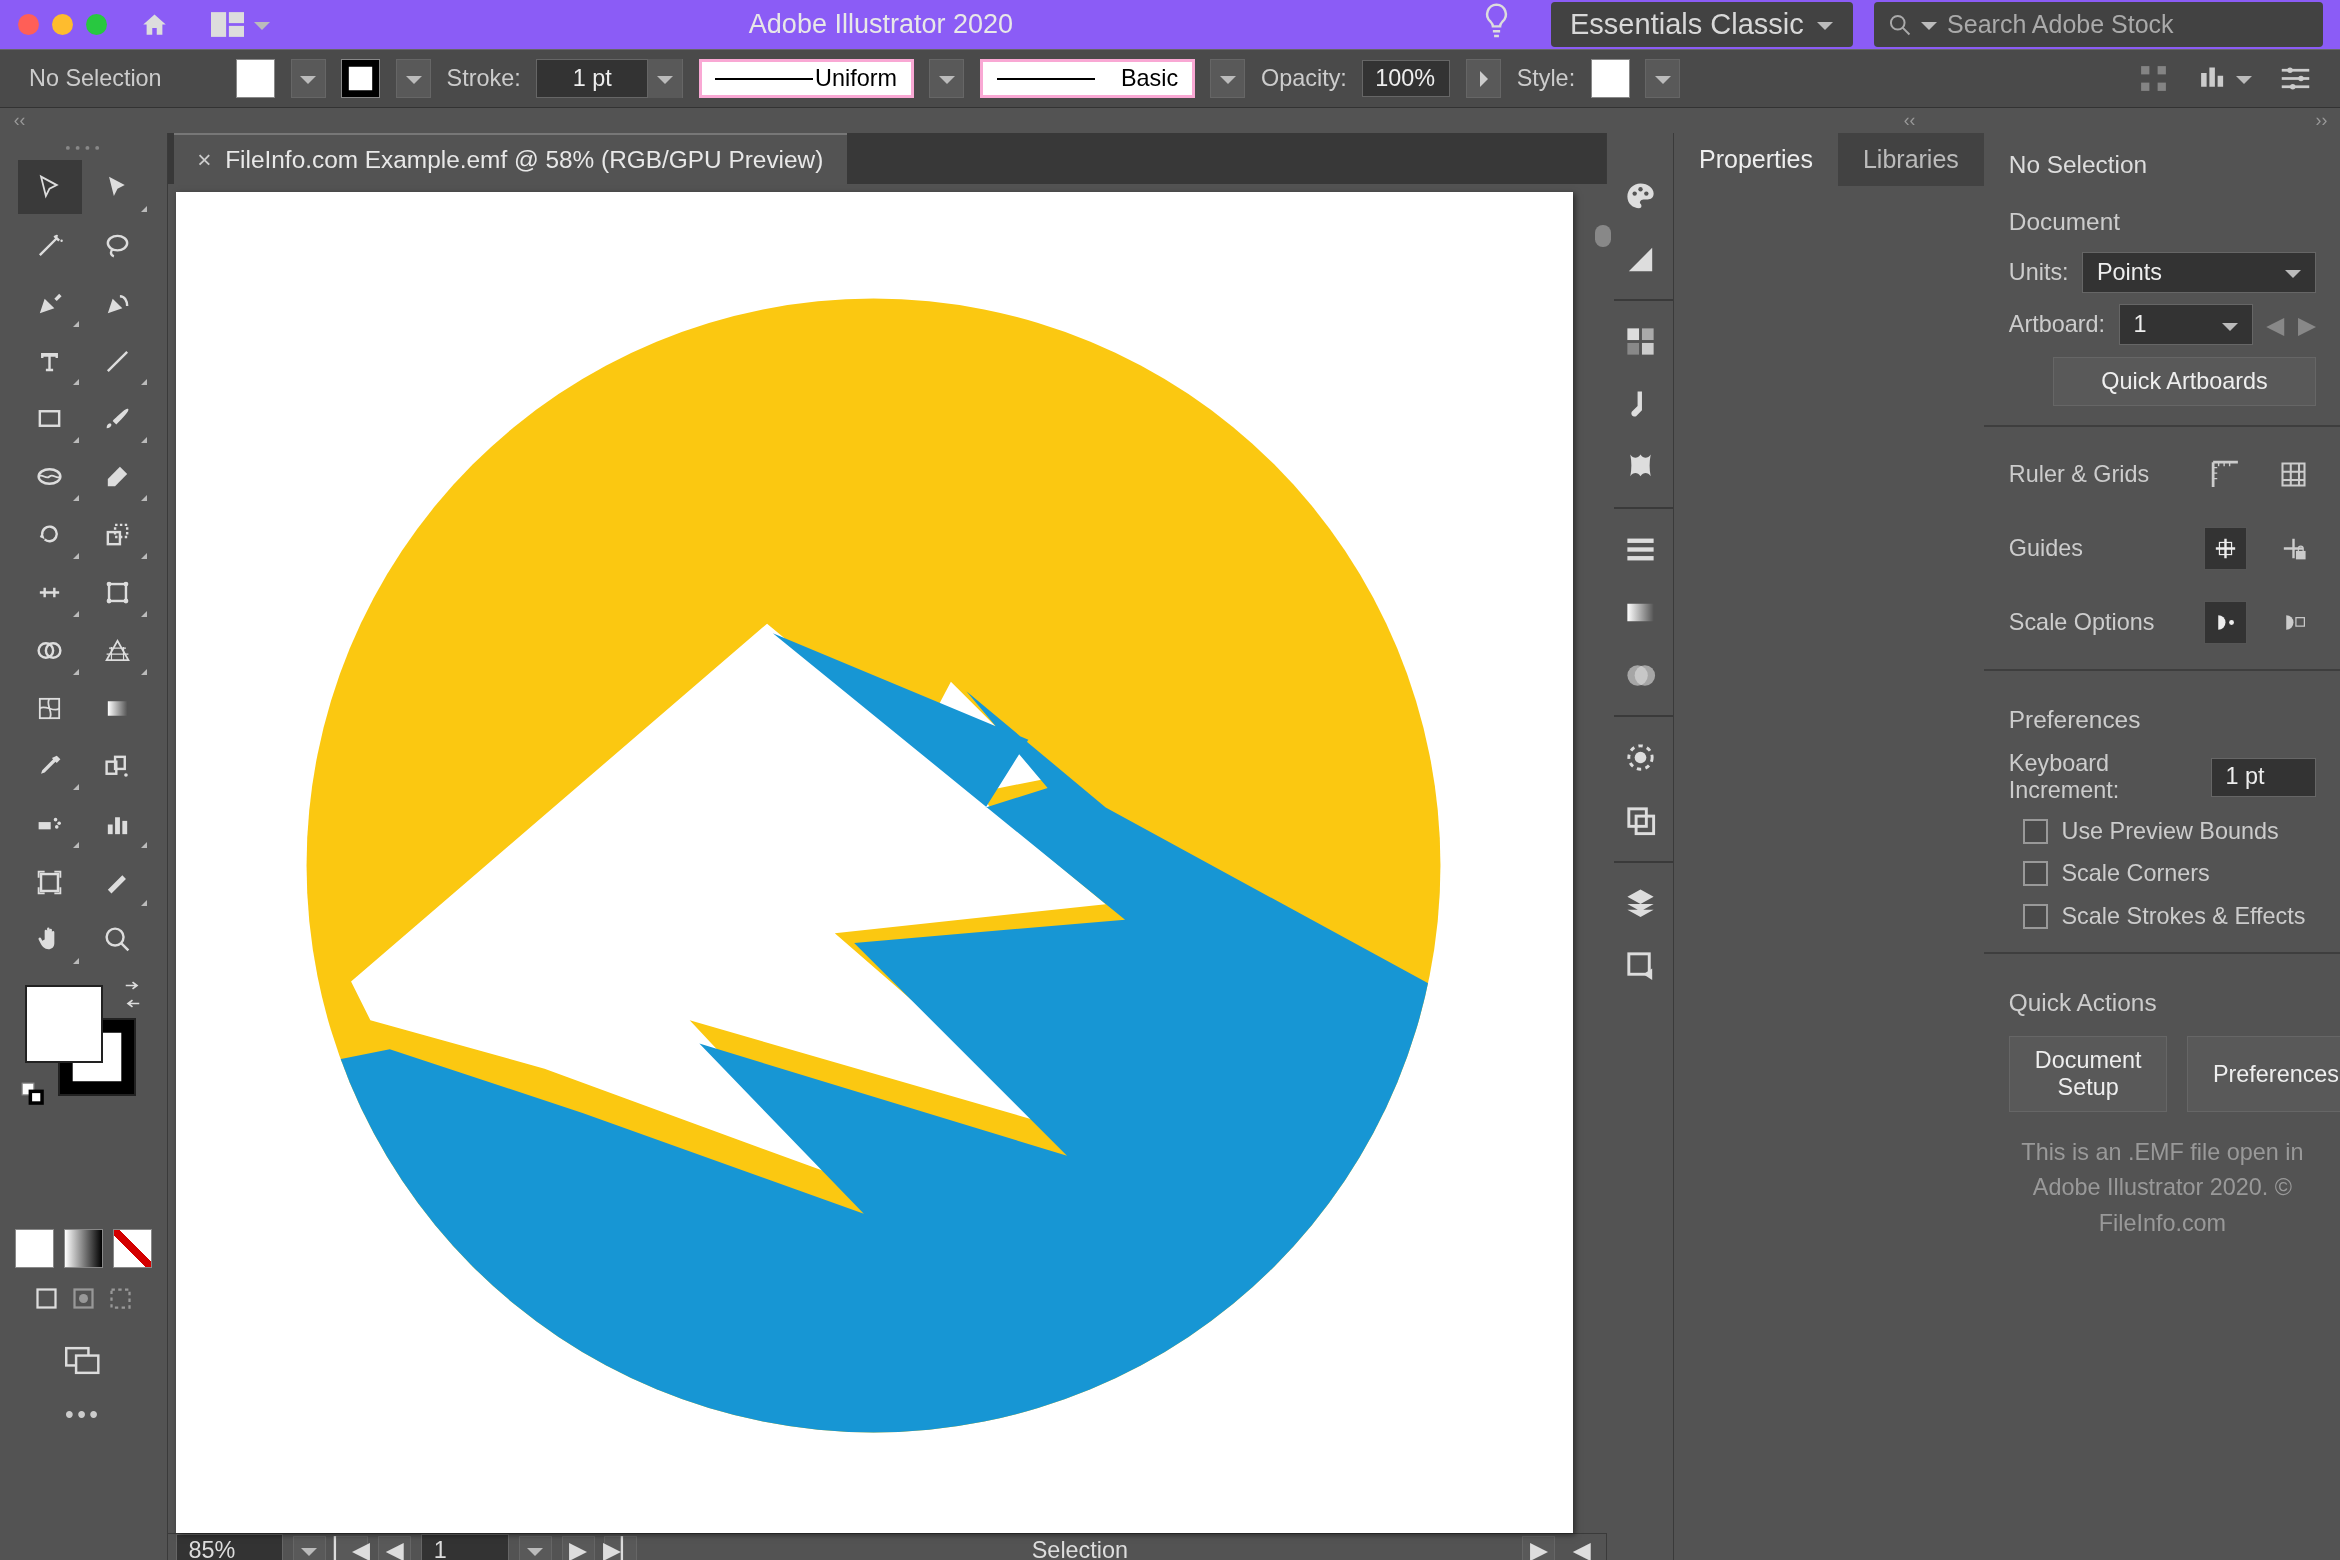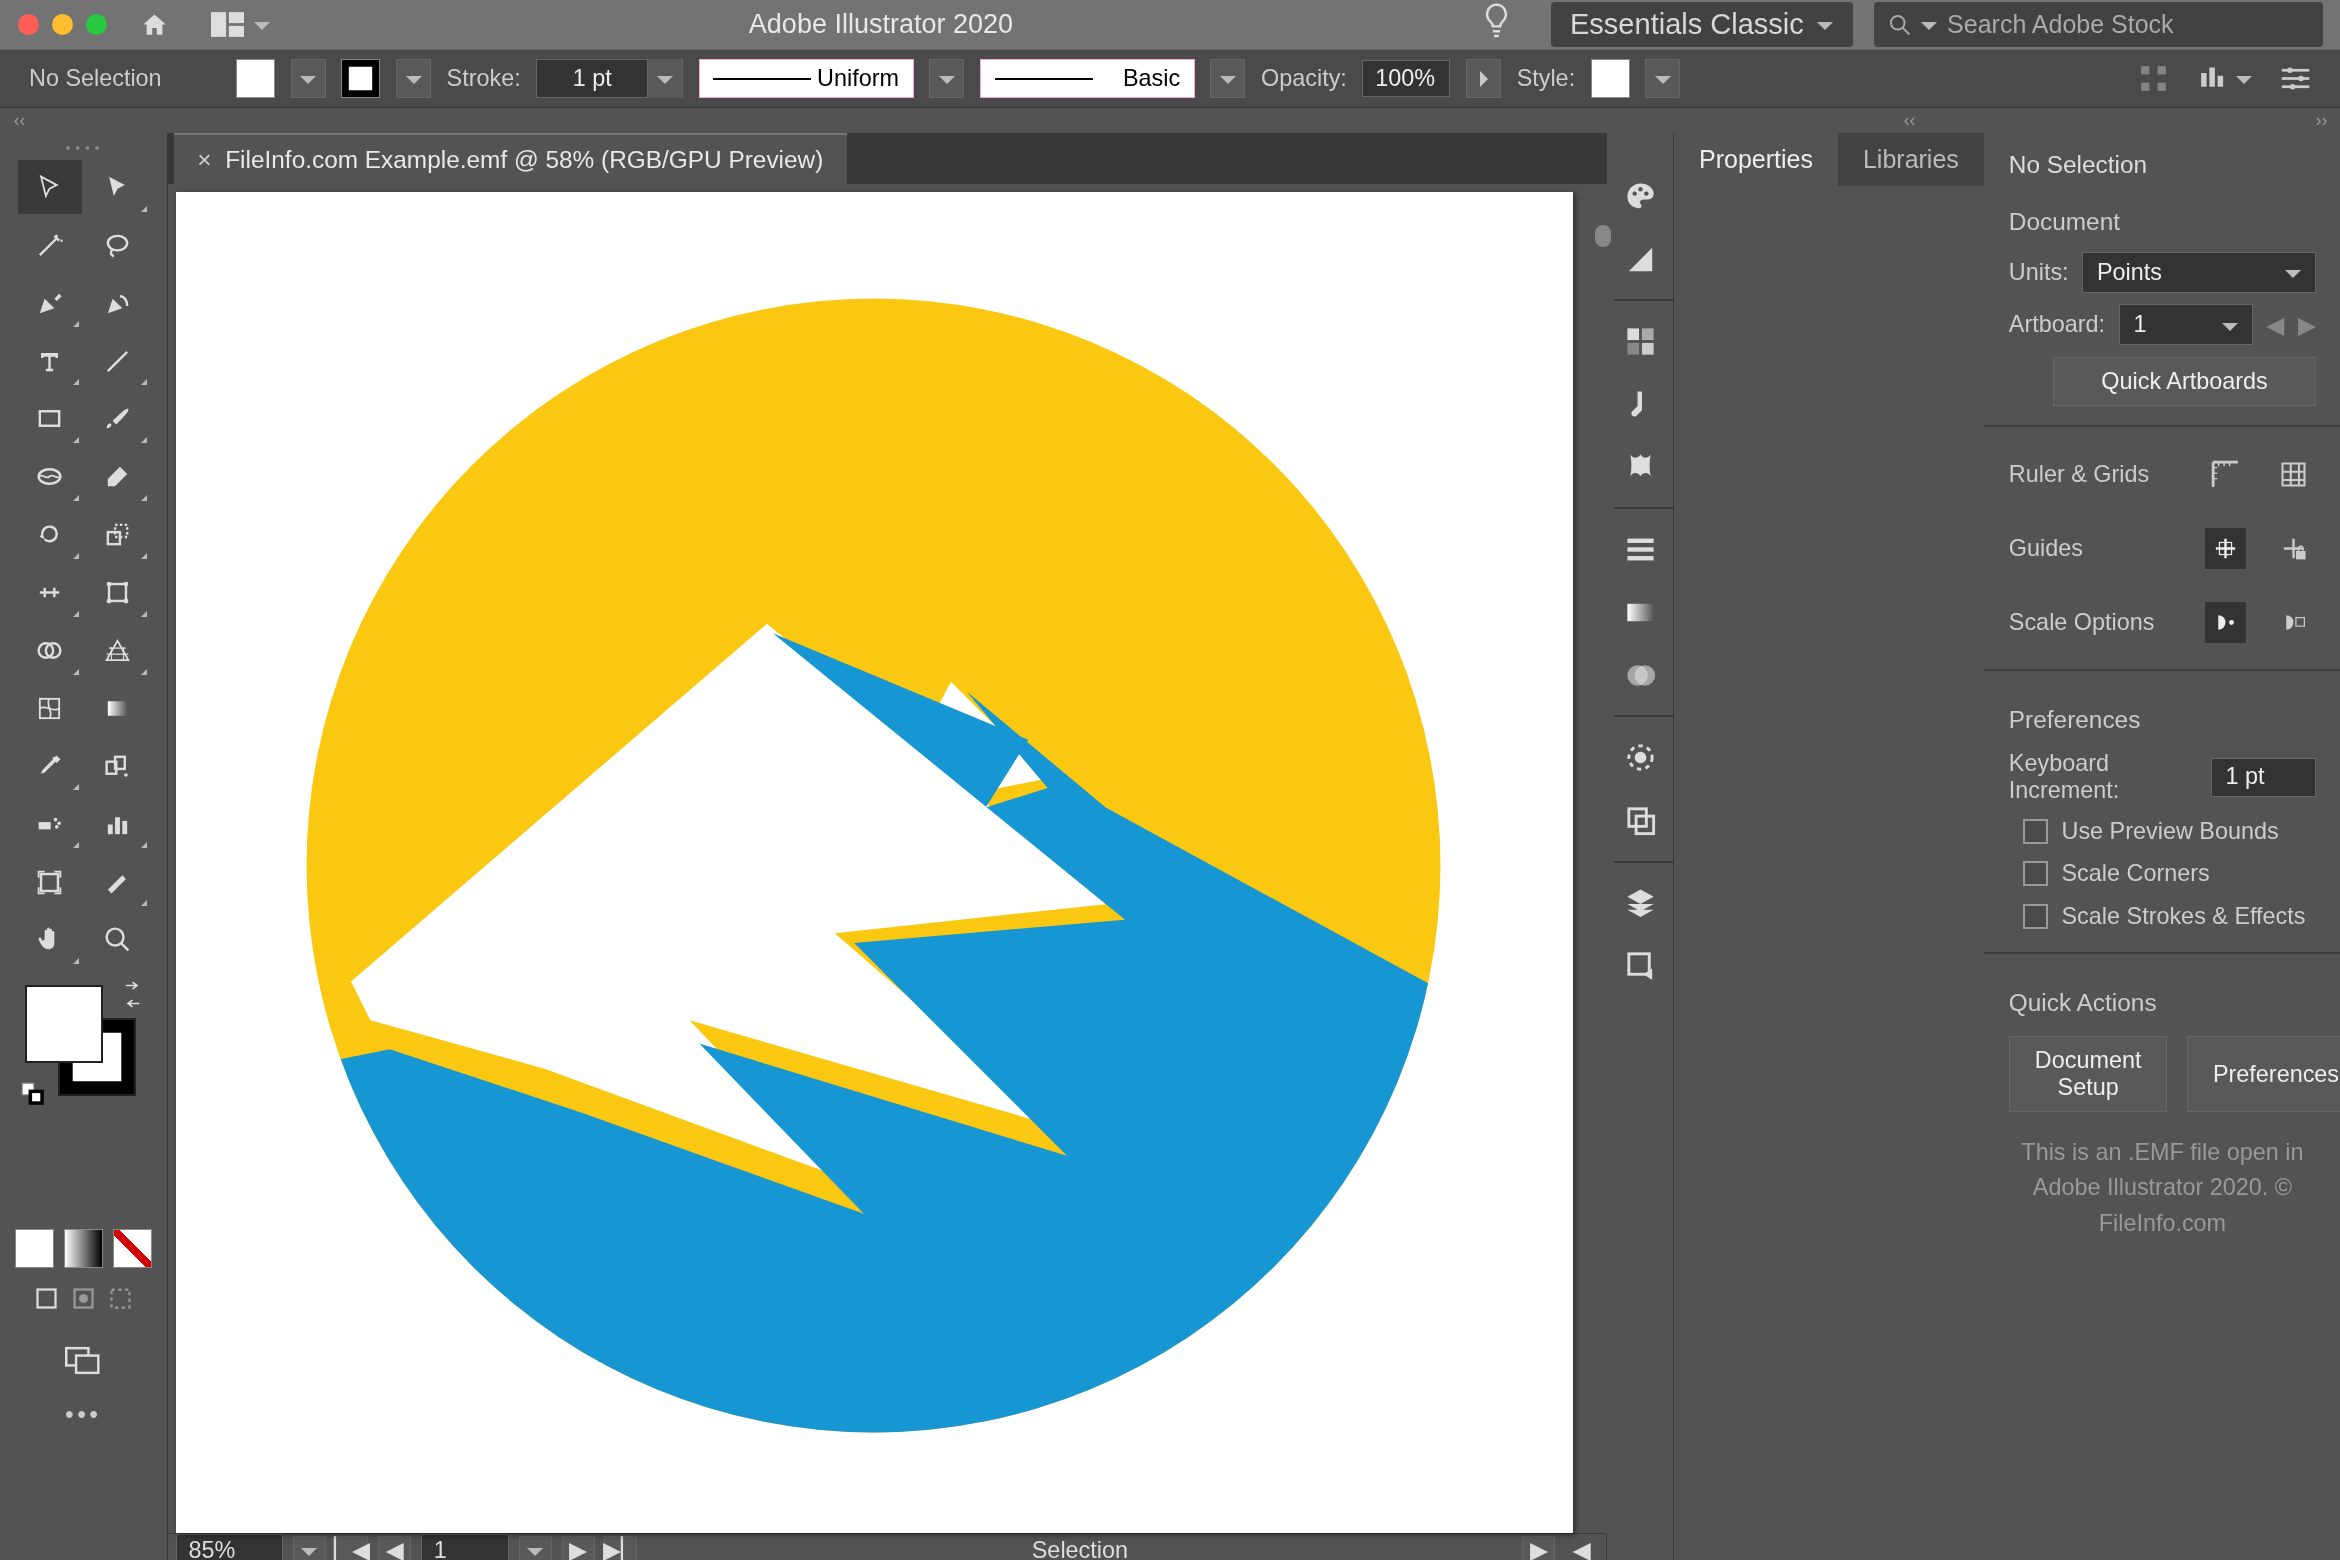--- a/index.html
+++ b/index.html
@@ -1,19 +1,19 @@
 <!DOCTYPE html>
 <html><head>
 <meta charset="utf-8">
 <style>
 * { box-sizing: border-box; margin: 0; padding: 0; font-family: -apple-system, "Segoe UI", Arial, sans-serif; }
 body { width: 2341px; height: 1560px; background: #535353; color: #d8d8d8; font-size: 23.4px; user-select: none; }
 
 
-.titlebar { height: 49px; display: flex; align-items: center; padding: 0 17.6px; background: #737373; gap: 21.5px; }
+.titlebar { height: 49px; display: flex; align-items: center; padding: 0 17.6px; background: #8b5cf6; gap: 21.5px; }
 .traffic { display: flex; gap: 12.7px; }
 .traffic span { width: 21.5px; height: 21.5px; border-radius: 50%; display: block; }
 .tl-red { background: #ff5f57; } .tl-yellow { background: #febc2e; } .tl-green { background: #28c840; }
 .home-icon { width: 31px; height: 27px; }
 .workspace-btn { display: flex; align-items: center; gap: 9.8px; padding: 3.9px 9.8px; }
 .chev-down { border: 8.8px solid transparent; border-top-color: #bbb; border-bottom: 0; margin-top: 3.9px; }
 .titlebar .app-title { flex: 1; text-align: center; font-size: 27px; color: #e8e8e8; font-weight: 400; }
 .bulb { margin-right: 17.6px; }
 .ws-switch { background: #424242; padding: 5.9px 19.5px; border-radius: 3.9px; display: flex; gap: 13.7px; align-items: center; font-size: 29px; }
 .search-stock { background: #424242; width: 449px; padding: 7.8px 13.7px; border-radius: 3.9px; display: flex; gap: 9.8px; align-items: center; color: #aaa; font-size: 25px; }
@@ -25,21 +25,21 @@
 .sw-white { background: #fff; }
 .sw-blk-brd { background: #fff; box-shadow: inset 0 0 0 6.8px #000; }
 .drop-btn { background: #595959; border: 1px solid #666; width: 35px; height: 39px; display: flex; align-items: center; justify-content: center; }
 .ctrl-label { color: #ccc; }
 .spinner-box { background: #333; border: 1px solid #666; display: flex; align-items: center; height: 39px; }
 .spinner-arrows { display: flex; flex-direction: column; padding: 0 5.9px; }
 .spinner-arrows span { border: 5.9px solid transparent; }
 .sp-up { border-bottom-color: #ccc; border-top: 0; margin-bottom: 2.9px;}
 .sp-dn { border-top-color: #ccc; border-bottom: 0;}
 .sp-val { padding: 0 13.7px; color: #eee; min-width: 88px; }
-.stroke-prof { width: 215px; background: #fff; border: 1px solid #f9a8d4; display: flex; align-items: center; justify-content: flex-end; padding-right: 13.7px; color: #000; height: 39px; font-size: 23.4px; position: relative; }
+.stroke-prof { width: 215px; background: #fff; border: 3px solid #f9a8d4; display: flex; align-items: center; justify-content: flex-end; padding-right: 13.7px; color: #000; height: 39px; font-size: 23.4px; position: relative; }
 .stroke-prof::before { content:""; position:absolute; left:13.7px; top:50%; width:98px; height:2px; background:#000; transform:translateY(-50%); }
 .arrow-right { border: 8.8px solid transparent; border-left-color: #ccc; border-right: 0; }
 .gap-flex { flex: 1; }
 .ctrl-icons-right { display: flex; gap: 27px; align-items: center; }
 
 
 .collapse-row { height: 25px; background: #535353; display: flex; justify-content: space-between; padding: 0 13.7px; align-items: center; font-size: 17.6px; color: #999; }
 
 
 .main-row { display: flex; height: calc(1560px - 49px - 59px - 25px); }

